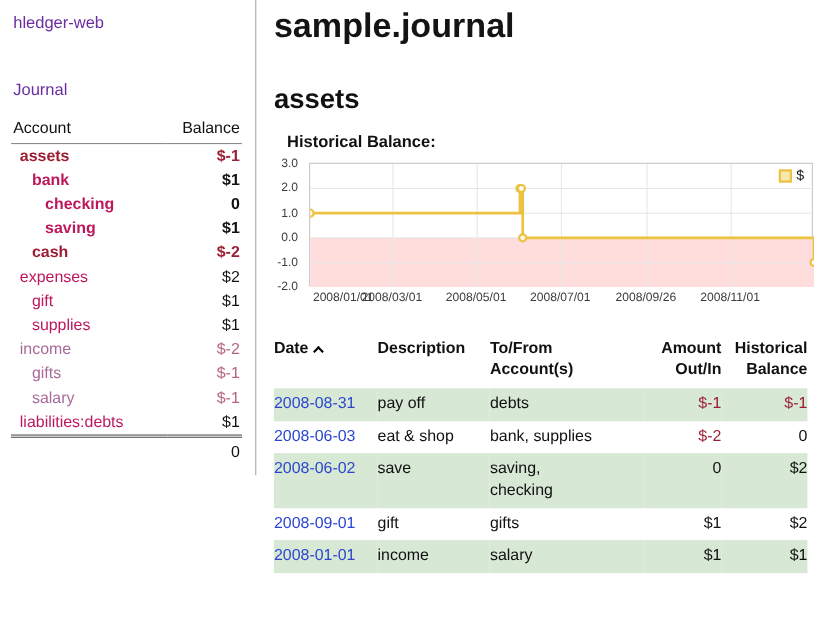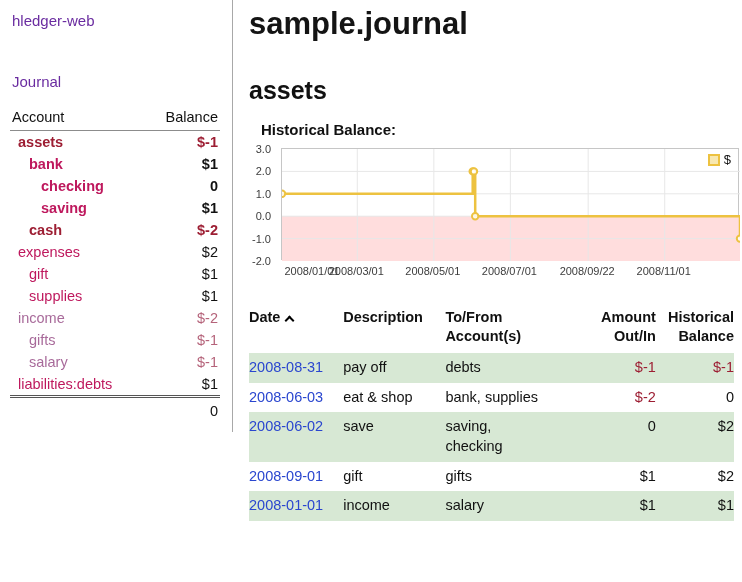--- a/index.html
+++ b/index.html
@@ -179,21 +179,21 @@
         <div class="legend">
           <span class="swatch" style="border-color: rgb(237, 194, 64);"></span>
           <span>$</span>
         </div>
       </div>
       <div class="xlabels" id="xlabels">
           <div class="xtick" style="left: -2px;">2008/01/01</div>
           <div class="xtick" style="left: 42.2877px;">2008/03/01</div>
           <div class="xtick" style="left: 118.83px;">2008/05/01</div>
           <div class="xtick" style="left: 195.373px;">2008/07/01</div>
-          <div class="xtick" style="left: 273.17px;">2008/09/22</div>
+          <div class="xtick" style="left: 273.17px;">2008/09/26</div>
           <div class="xtick" style="left: 349.712px;">2008/11/01</div>
         </div>
     </div>
 
     <table class="register">
       <colgroup>
         <col style="width:94px">
           <col style="width:102px">
           <col style="width:140px">
         <col style="width:70px">

